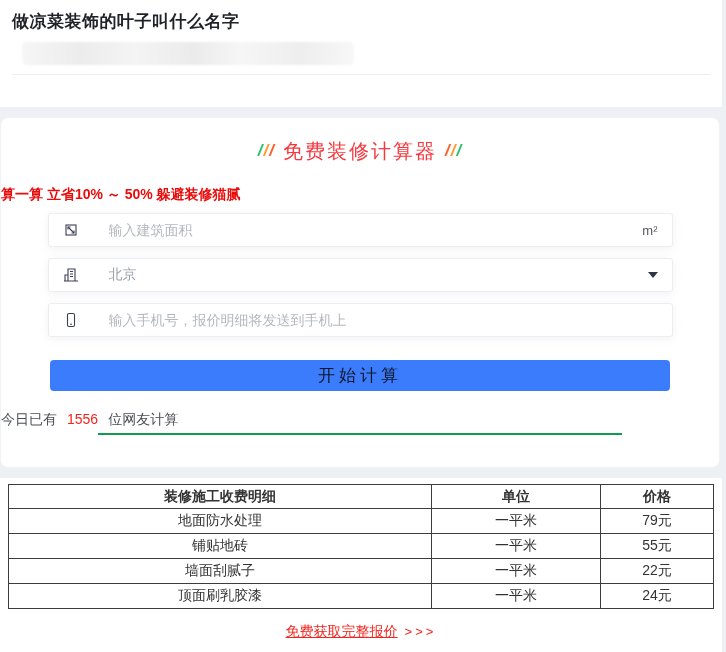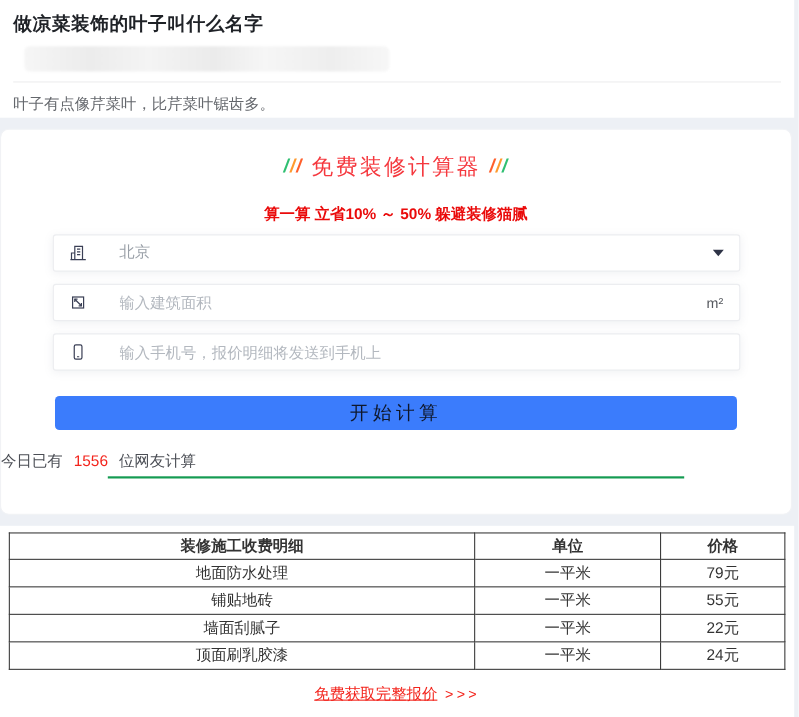--- a/index.html
+++ b/index.html
@@ -35,21 +35,21 @@
     display: flex; align-items: center; justify-content: center;
     font-size: 20px; color: #f5383e; letter-spacing: 2px; height: 26px;
   }
   .slashes { font-style: italic; font-weight: bold; font-size: 17px; letter-spacing: 1px; margin: 0 8px; }
   .slashes i { font-style: italic; }
   .sl-green { color: #2fbf71; }
   .sl-orange { color: #ff9a2e; }
   .sl-deep { color: #ff5f2b; }
 
   .calc-subtitle {
-    margin-top: 22px; text-align: center;
+    margin-top: 22px; text-align: left;
     font-size: 14px; font-weight: bold; color: #ea0b0b; height: 16px;
   }
 
   .field {
     width: 625px; height: 34px; margin: 11px auto 0; background: #fff;
     border: 1px solid #ecedf0; border-radius: 3px;
     box-shadow: 0 2px 8px rgba(120,130,150,.10);
     display: flex; align-items: center; padding: 0 14px;
   }
   .field:first-of-type { margin-top: 8px; }
@@ -94,66 +94,65 @@
 </style>
 </head>
 <body>
 
 <div class="content">
 
   <header class="q-header">
     <h1 class="q-title">做凉菜装饰的叶子叫什么名字</h1>
     <div class="redacted"></div>
     <hr class="q-divider">
-    <p class="q-answer">叶子有点像芹菜叶，比芹菜叶锯齿多。</p>
   </header>
 
   <div class="gap"></div>
 
   <section class="calc-panel">
 
     <div class="calc-title">
       <span class="slashes"><i class="sl-green">/</i><i class="sl-orange">/</i><i class="sl-deep">/</i></span>
       <span>免费装修计算器</span>
       <span class="slashes"><i class="sl-deep">/</i><i class="sl-orange">/</i><i class="sl-green">/</i></span>
     </div>
 
     <div class="calc-subtitle">算一算 立省10% ～ 50% 躲避装修猫腻</div>
+
+    <div class="field">
+      <span class="f-icon">
+        <svg width="16" height="16" viewBox="0 0 16 16" fill="none" stroke="#3a3f55" stroke-width="1.1">
+          <rect x="3" y="3" width="10" height="10"></rect>
+          <line x1="5" y1="5" x2="11" y2="11"></line>
+          <path d="M5 7.5 V5 h2.5"></path>
+          <path d="M11 8.5 V11 h-2.5"></path>
+        </svg>
+      </span>
+      <input type="text" placeholder="输入建筑面积" style="">
+      <span class="unit">m²</span>
+    </div>
 
     <div class="field">
       <span class="f-icon">
         <svg width="16" height="16" viewBox="0 0 16 16" fill="none" stroke="#3a3f55" stroke-width="1.1">
           <path d="M5 14 V2 h7 v12"></path>
           <path d="M2 14 V8 h3"></path>
           <line x1="7" y1="4.5" x2="10" y2="4.5"></line>
           <line x1="7" y1="7" x2="10" y2="7"></line>
           <line x1="7" y1="9.5" x2="10" y2="9.5"></line>
           <line x1="1" y1="14" x2="15" y2="14"></line>
         </svg>
       </span>
       <span class="f-value">北京</span>
       <span class="select-arrow"></span>
     </div>
 
     <div class="field">
       <span class="f-icon">
         <svg width="16" height="16" viewBox="0 0 16 16" fill="none" stroke="#3a3f55" stroke-width="1.1">
-          <rect x="3" y="3" width="10" height="10"></rect>
-          <line x1="5" y1="5" x2="11" y2="11"></line>
-          <path d="M5 7.5 V5 h2.5"></path>
-          <path d="M11 8.5 V11 h-2.5"></path>
-        </svg>
-      </span>
-      <input type="text" placeholder="输入建筑面积" style="">
-      <span class="unit">m²</span>
-    </div>
-
-    <div class="field">
-      <span class="f-icon">
-        <svg width="16" height="16" viewBox="0 0 16 16" fill="none" stroke="#3a3f55" stroke-width="1.1">
           <rect x="4.5" y="1.5" width="7" height="13" rx="1.5"></rect>
           <line x1="7" y1="12.3" x2="9" y2="12.3"></line>
         </svg>
       </span>
       <input type="text" placeholder="输入手机号，报价明细将发送到手机上" style="">
     </div>
 
     <button class="calc-button">开始计算</button>
 
     <div class="counter">

